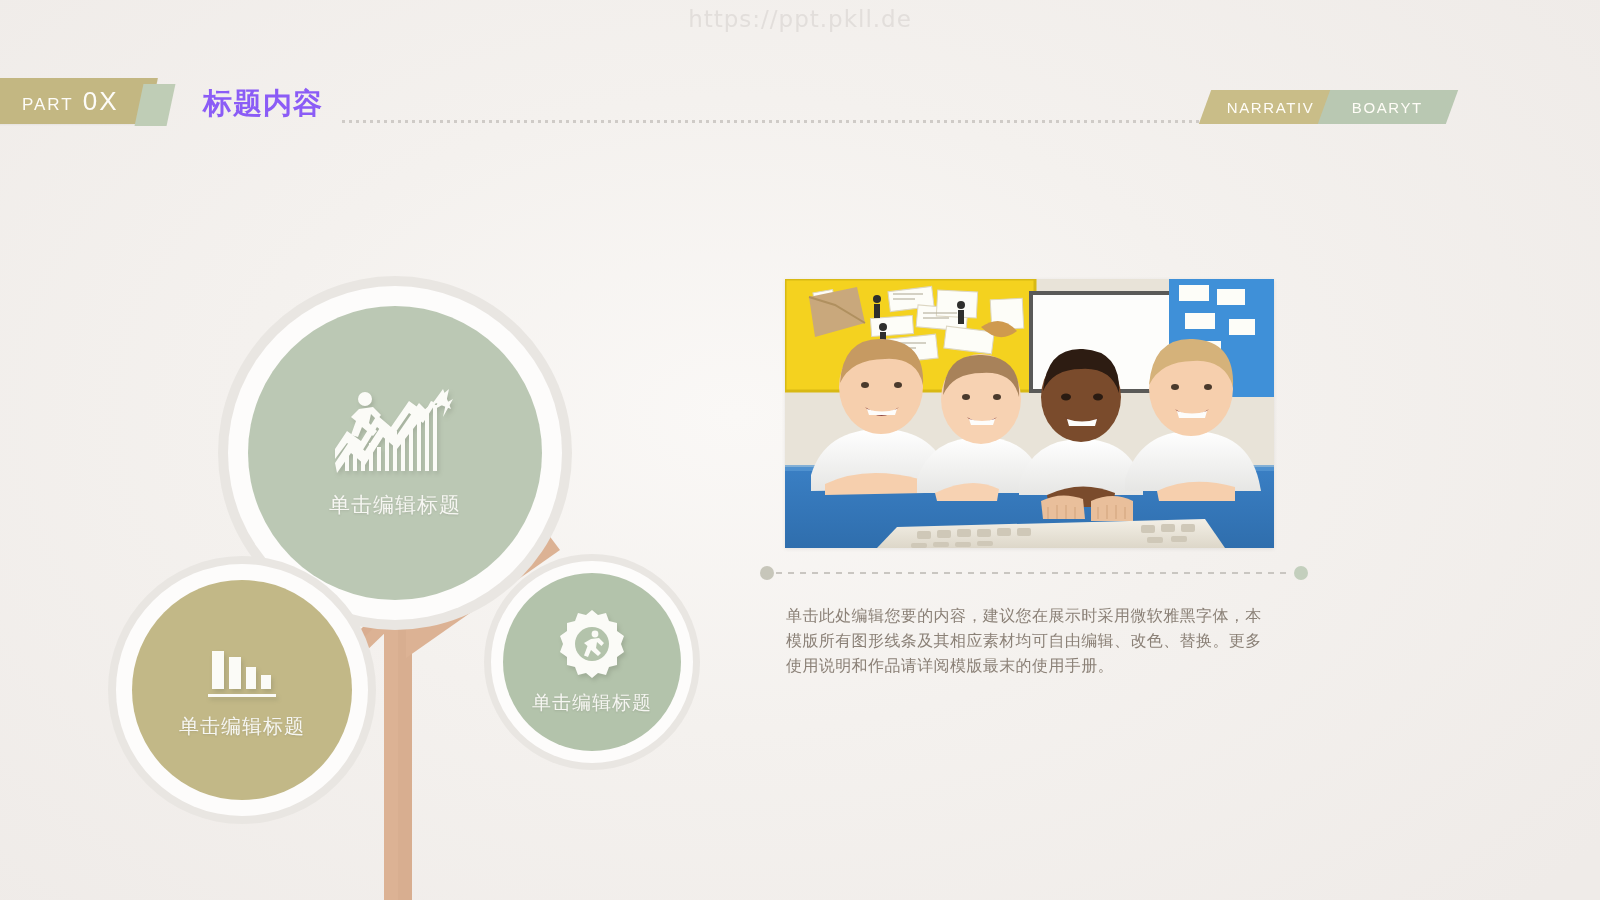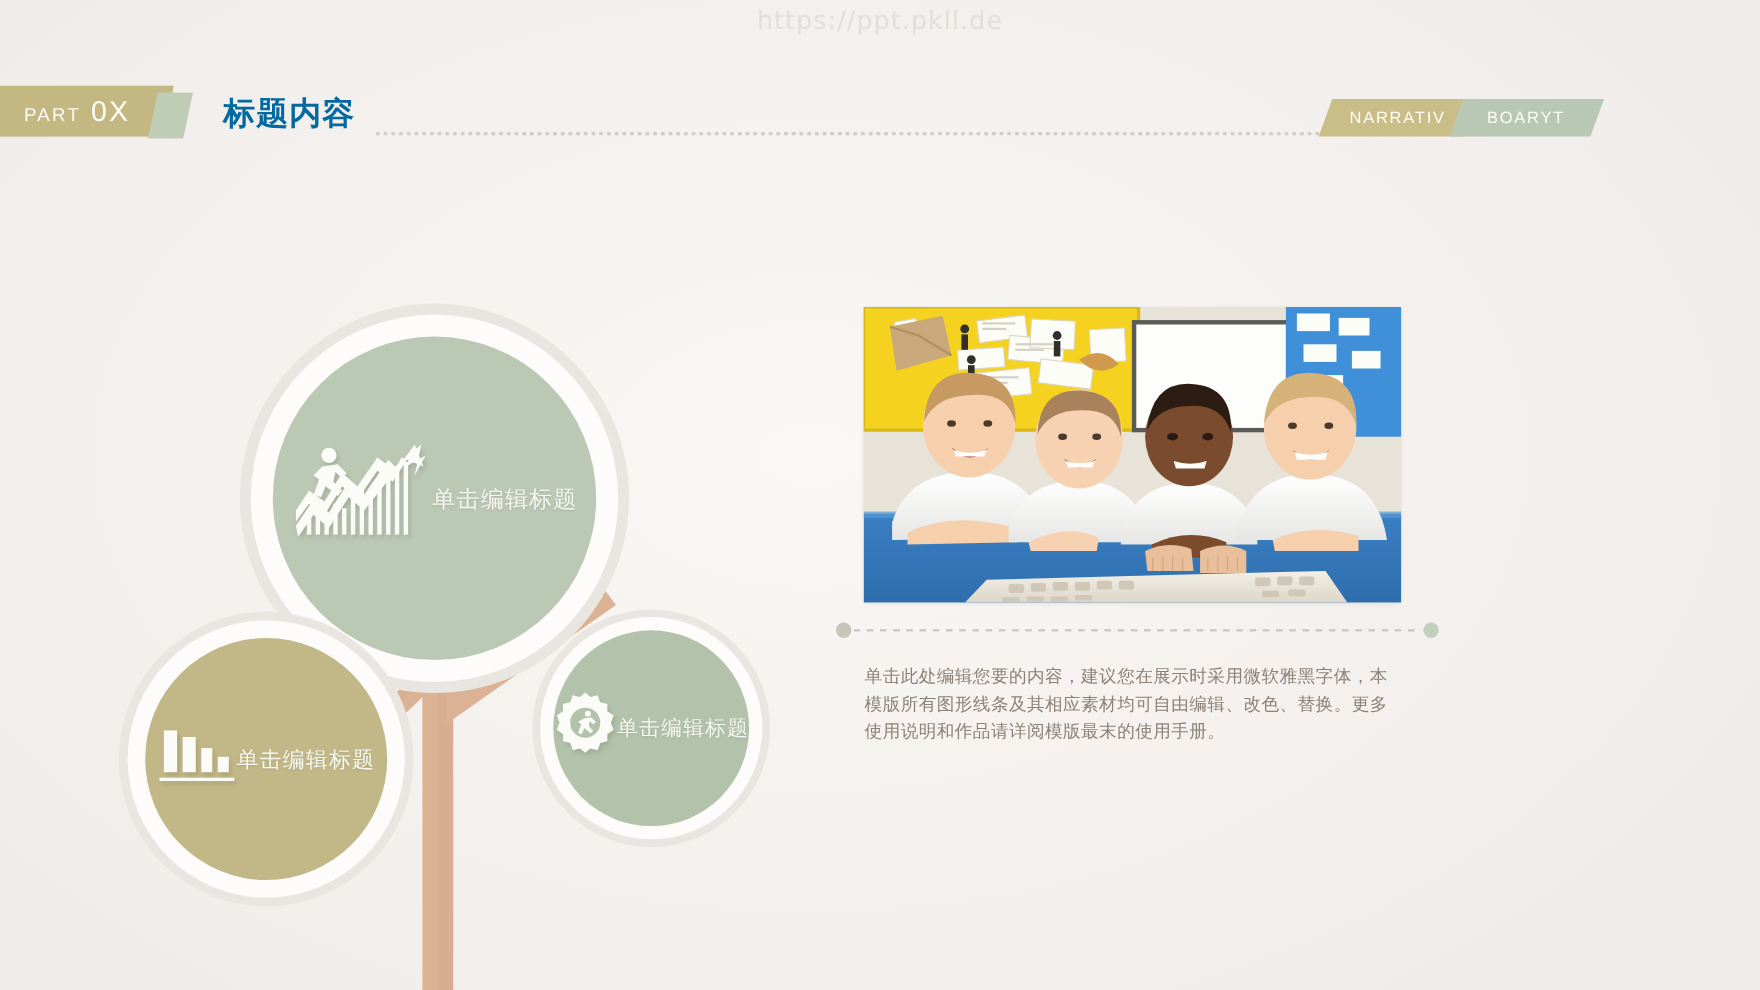--- a/index.html
+++ b/index.html
@@ -34,21 +34,21 @@
 
   #part-accent{
     position:absolute; left:139px; top:84px;
     width:32px; height:42px;
     background:#bfcdb6;
     transform:skewX(-12deg);
   }
 
   #slide-title{
     position:absolute; left:203px; top:84px;
-    font-size:29px; color:#0369a1; font-weight:bold;
+    font-size:29px; color:#8b5cf6; font-weight:bold;
     letter-spacing:1px;
   }
   #title-dots{
     position:absolute; left:340px; top:120px; width:868px; height:3px;
     background-image:radial-gradient(circle, #cfcbc7 45%, transparent 46%);
     background-size:7px 3px; background-repeat:repeat-x;
   }
 
   .tab{
     position:absolute; top:90px; height:34px;
@@ -66,21 +66,21 @@
   .ring-outer{
     border-radius:50%; position:absolute;
     background:#e9e6e2;
   }
   .ring-white{
     border-radius:50%; position:absolute;
     background:#fdfcfb;
   }
   .disc{
     border-radius:50%; position:absolute;
-    display:flex; align-items:center; justify-content:center;
+    display:flex; flex-direction:column; align-items:center; justify-content:center;
   }
   .node-label{
     color:#f6f6f2; font-size:20px; letter-spacing:1px;
     text-shadow:0 1px 2px rgba(90,90,80,.18);
     white-space:nowrap;
   }
   .node-icon{ margin-bottom:10px; filter:drop-shadow(2px 3px 2px rgba(80,85,70,.20)); }
 
   
   #n1-outer{ left:218px; top:146px; width:354px; height:354px; }

